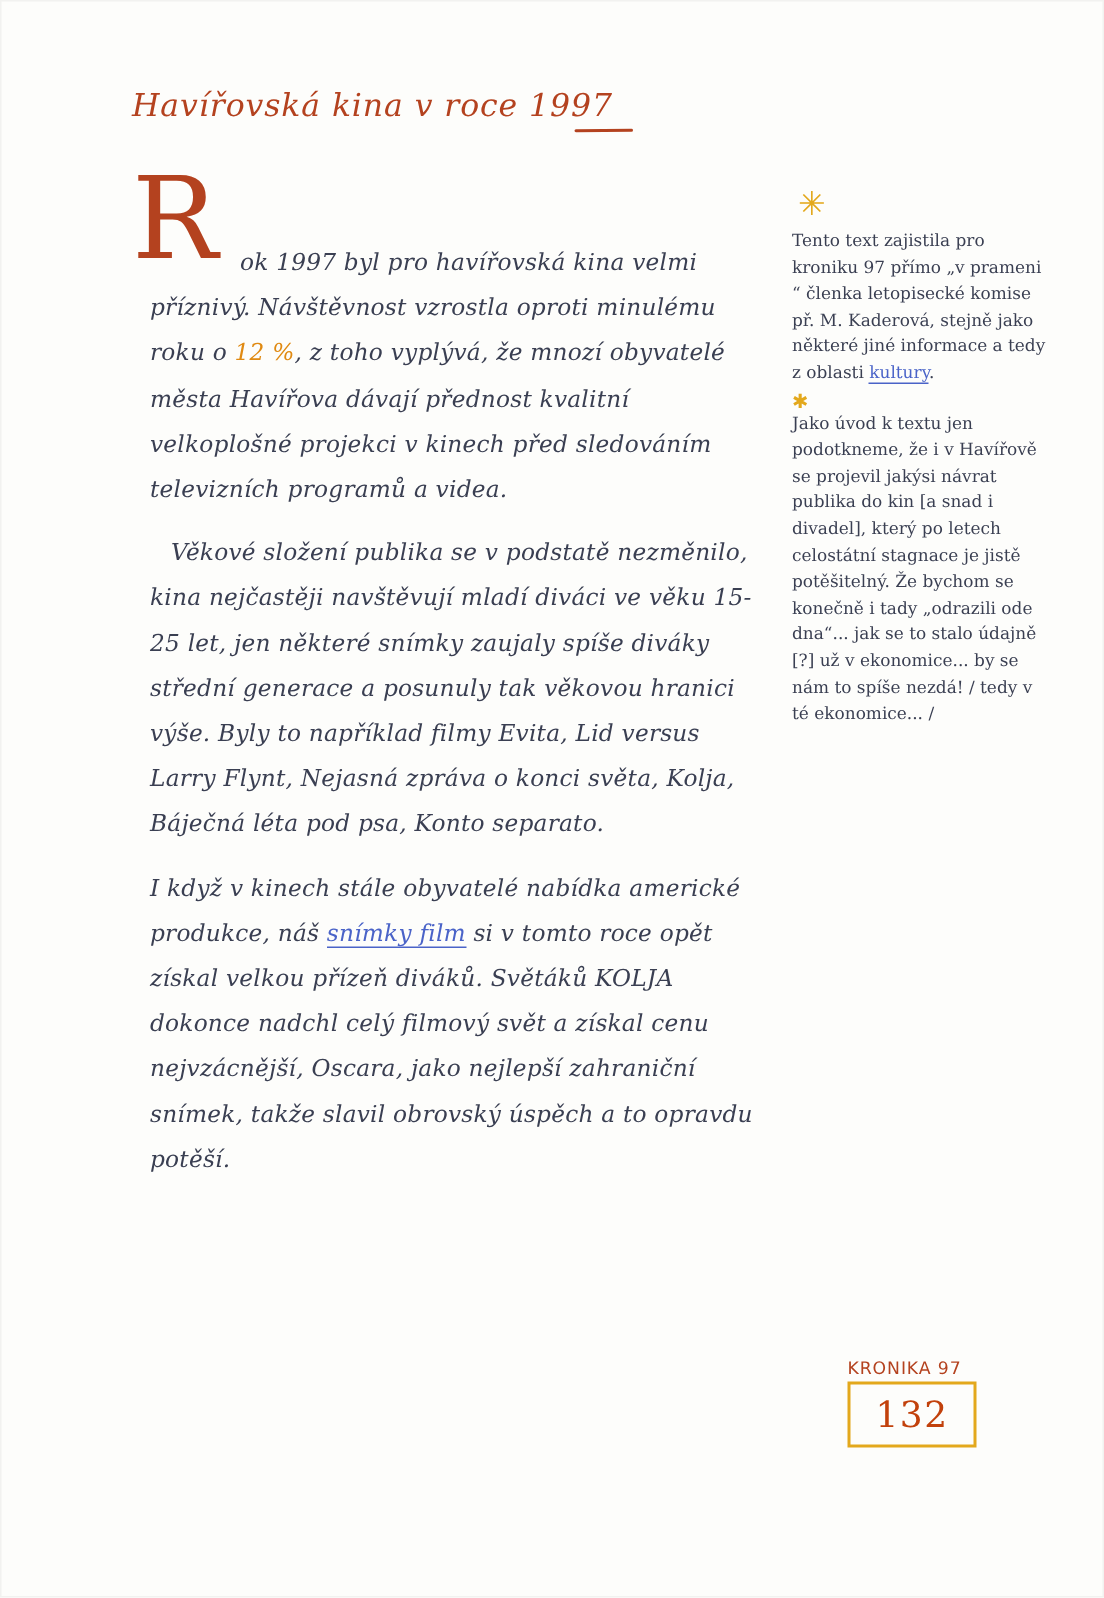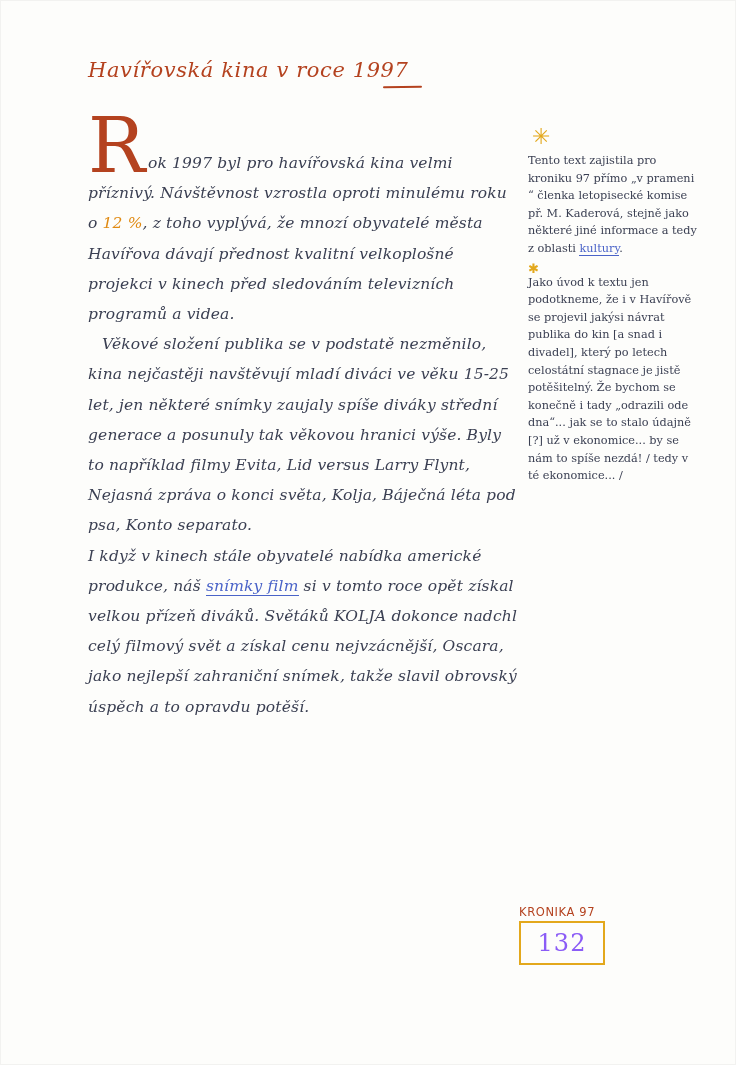--- a/index.html
+++ b/index.html
@@ -69,21 +69,21 @@
     top: 148px;
     width: 430px;
     font-family: "DejaVu Serif", serif;
     font-style: italic;
     font-size: 15.5px;
     line-height: 30.2px;
     color: #3a3f52;
     letter-spacing: 0.15px;
   }
   .body-col p {
-    margin: 0;
+    margin: 12px;
     white-space: pre-wrap;
   }
   .body-col p.indent {
     text-indent: 14px;
   }
   .firstline {
     text-indent: 60px;
   }
 
   .hl-pct { color: #e08a12; }
@@ -117,21 +117,21 @@
   .star2 {
     color: #e3a81c;
     font-size: 13px;
     line-height: 10px;
     display: block;
     margin-top: 2px;
   }
 
   .stamp {
     position: absolute;
-    left: 519px;
+    left: 565px;
     top: 905px;
     width: 118px;
   }
   .stamp-label {
     font-family: "DejaVu Sans", sans-serif;
     font-size: 11.5px;
     color: #b4421f;
     letter-spacing: 0.6px;
     margin-bottom: 2px;
   }
@@ -139,21 +139,21 @@
     border: 2px solid #e3a81c;
     width: 82px;
     height: 40px;
     display: flex;
     align-items: center;
     justify-content: center;
   }
   .stamp-num {
     font-family: "DejaVu Serif", serif;
     font-size: 24px;
-    color: #8b5cf6;
+    color: #c2410c;
     letter-spacing: 1px;
   }
 </style>
 </head>
 <body>
 
 <div class="page">
   <div class="paper-edge"></div>
 
   <div class="title">Havířovská kina v roce 1997</div>

